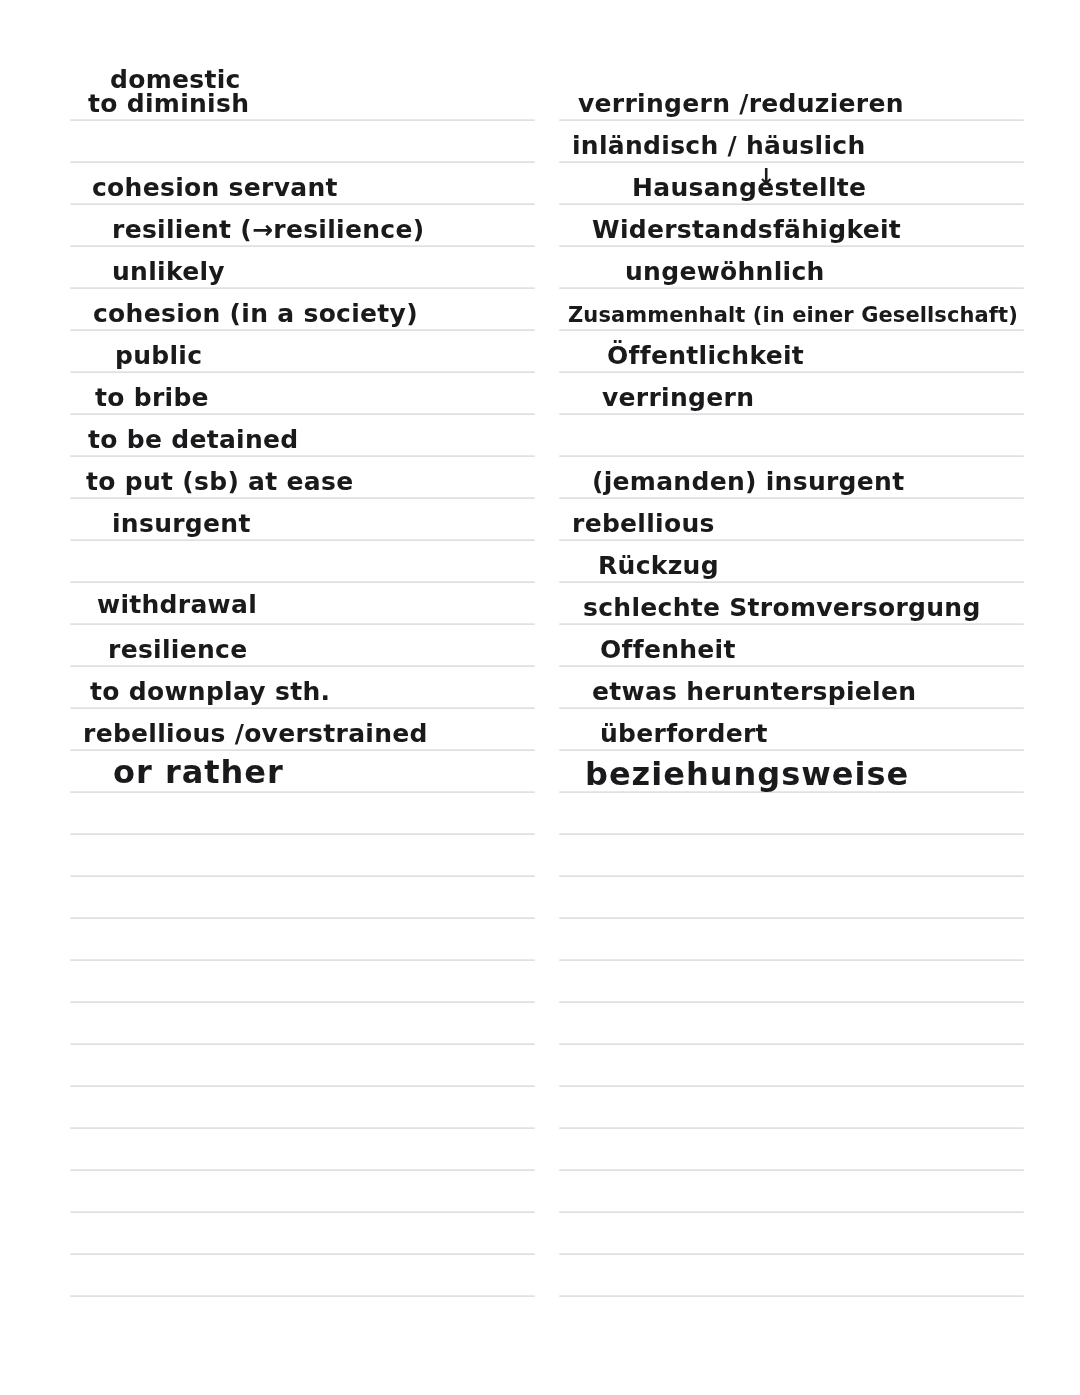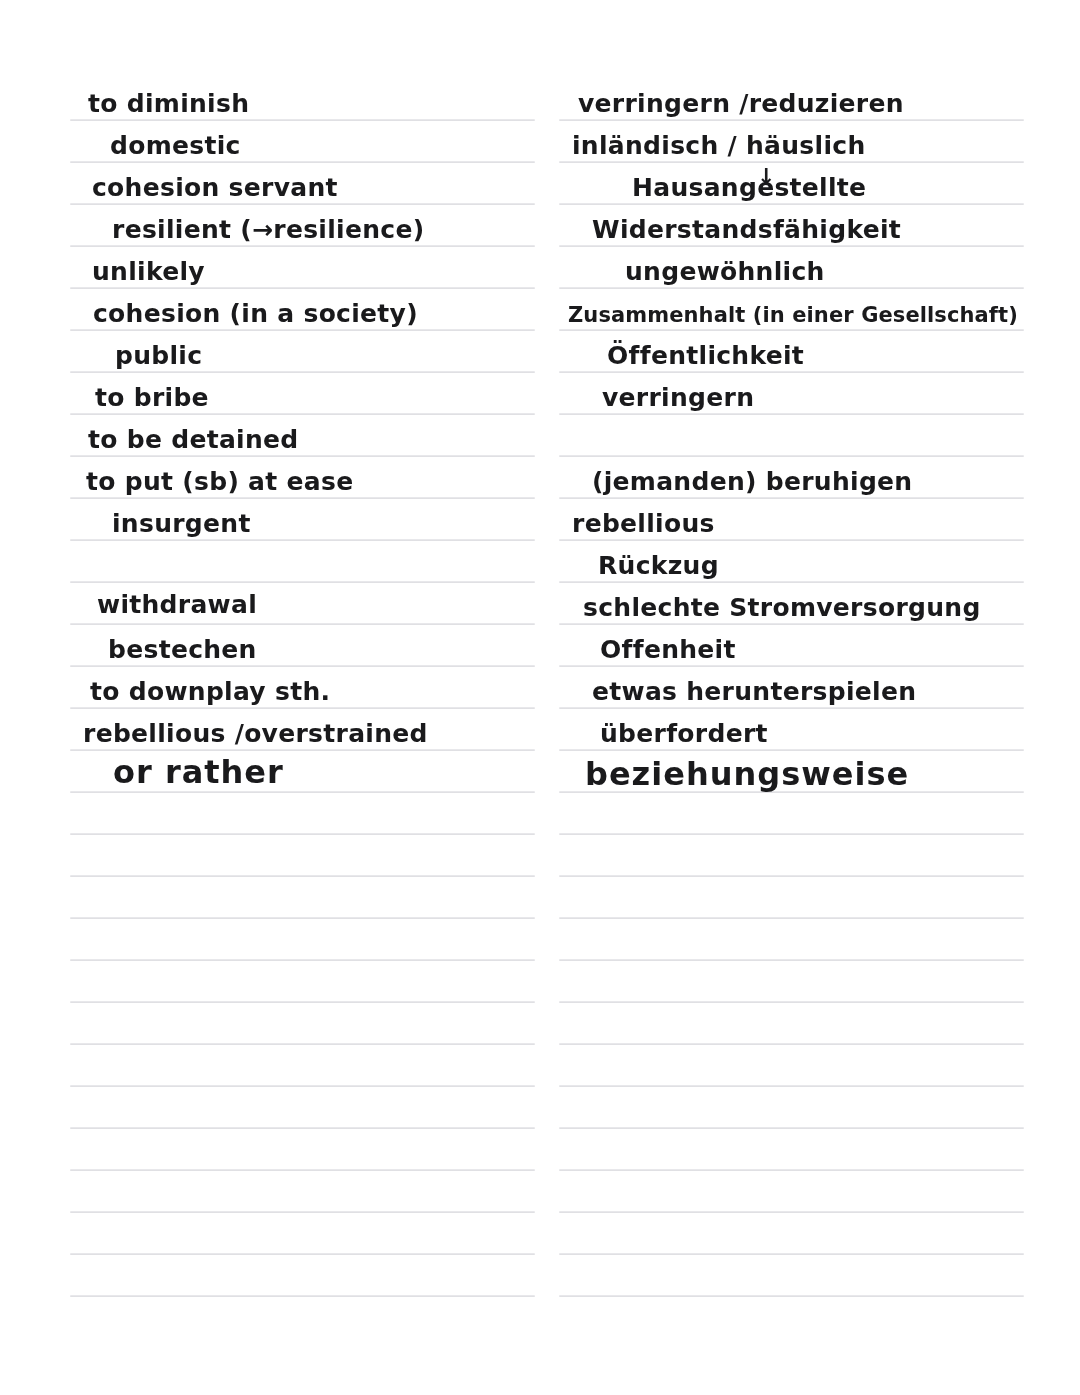--- a/index.html
+++ b/index.html
@@ -92,46 +92,46 @@
       <div class="rule right" style="top: 1169px;"></div>
       <div class="rule left" style="top: 1211px;"></div>
       <div class="rule right" style="top: 1211px;"></div>
       <div class="rule left" style="top: 1253px;"></div>
       <div class="rule right" style="top: 1253px;"></div>
       <div class="rule left" style="top: 1295px;"></div>
       <div class="rule right" style="top: 1295px;"></div>
     </div>
 
   <span class="hw" style="left:88px;bottom:1279px">to diminish</span>
-  <span class="hw" style="left:110px;bottom:1237px">domestic</span>
+  <span class="hw" style="left:110px;bottom:1303px">domestic</span>
   <span class="hw" style="left:92px;bottom:1195px">cohesion servant</span>
   <span class="hw" style="left:112px;bottom:1153px">resilient (→resilience)</span>
-  <span class="hw" style="left:92px;bottom:1111px">unlikely</span>
+  <span class="hw" style="left:112px;bottom:1111px">unlikely</span>
   <span class="hw" style="left:93px;bottom:1069px">cohesion (in a society)</span>
   <span class="hw" style="left:115px;bottom:1027px">public</span>
   <span class="hw" style="left:95px;bottom:985px">to bribe</span>
   <span class="hw" style="left:88px;bottom:943px">to be detained</span>
   <span class="hw" style="left:86px;bottom:901px">to put (sb) at ease</span>
   <span class="hw" style="left:112px;bottom:859px">insurgent</span>
   <span class="hw" style="left:97px;bottom:778px">withdrawal</span>
-  <span class="hw" style="left:108px;bottom:733px">bestechen</span>
+  <span class="hw" style="left:108px;bottom:733px">resilience</span>
   <span class="hw" style="left:90px;bottom:691px">to downplay sth.</span>
   <span class="hw" style="left:83px;bottom:649px">rebellious /overstrained</span>
   <span class="hw big" style="left:113px;bottom:607px">or rather</span>
 
   <span class="hw" style="left:578px;bottom:1279px">verringern /reduzieren</span>
   <span class="hw" style="left:572px;bottom:1237px">inländisch / häuslich</span>
   <span class="hw arrow" style="left:757px;top:166px">↓</span>
   <span class="hw" style="left:632px;bottom:1195px">Hausangestellte</span>
   <span class="hw" style="left:592px;bottom:1153px">Widerstandsfähigkeit</span>
   <span class="hw" style="left:625px;bottom:1111px">ungewöhnlich</span>
   <span class="hw small" style="left:568px;bottom:1069px">Zusammenhalt (in einer Gesellschaft)</span>
   <span class="hw" style="left:607px;bottom:1027px">Öffentlichkeit</span>
   <span class="hw" style="left:602px;bottom:985px">verringern</span>
-  <span class="hw" style="left:592px;bottom:901px">(jemanden) beruhigen</span>
+  <span class="hw" style="left:592px;bottom:901px">(jemanden) insurgent</span>
   <span class="hw" style="left:572px;bottom:859px">rebellious</span>
   <span class="hw" style="left:598px;bottom:817px">Rückzug</span>
   <span class="hw" style="left:583px;bottom:775px">schlechte Stromversorgung</span>
   <span class="hw" style="left:600px;bottom:733px">Offenheit</span>
   <span class="hw" style="left:592px;bottom:691px">etwas herunterspielen</span>
   <span class="hw" style="left:600px;bottom:649px">überfordert</span>
   <span class="hw big" style="left:585px;bottom:605px">beziehungsweise</span>
 
 </div>
 

